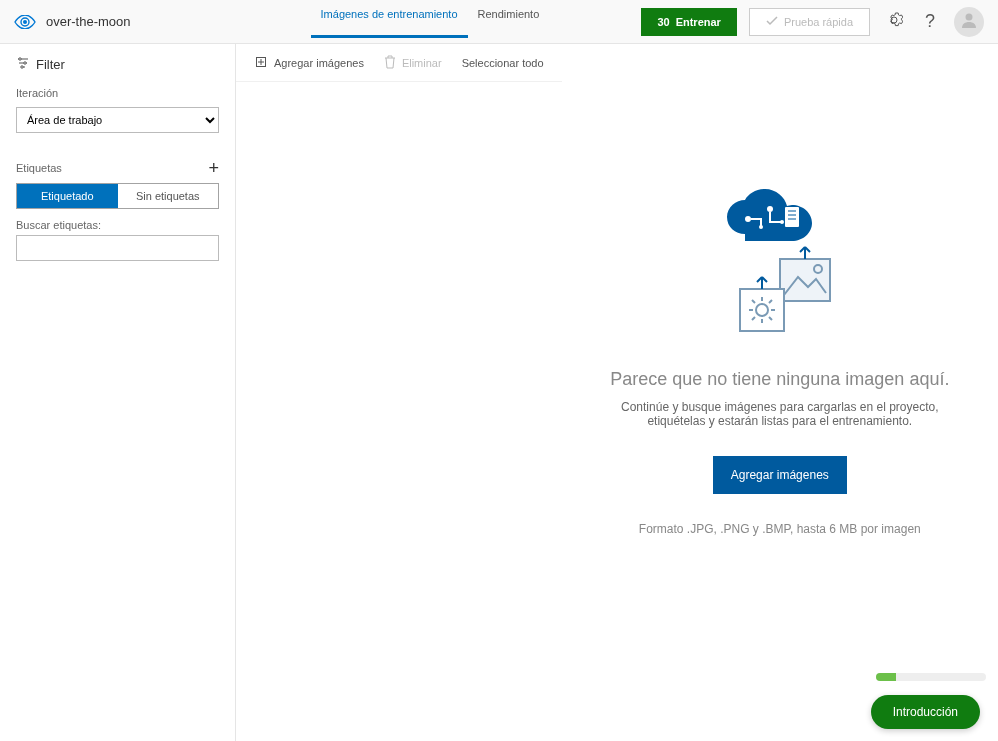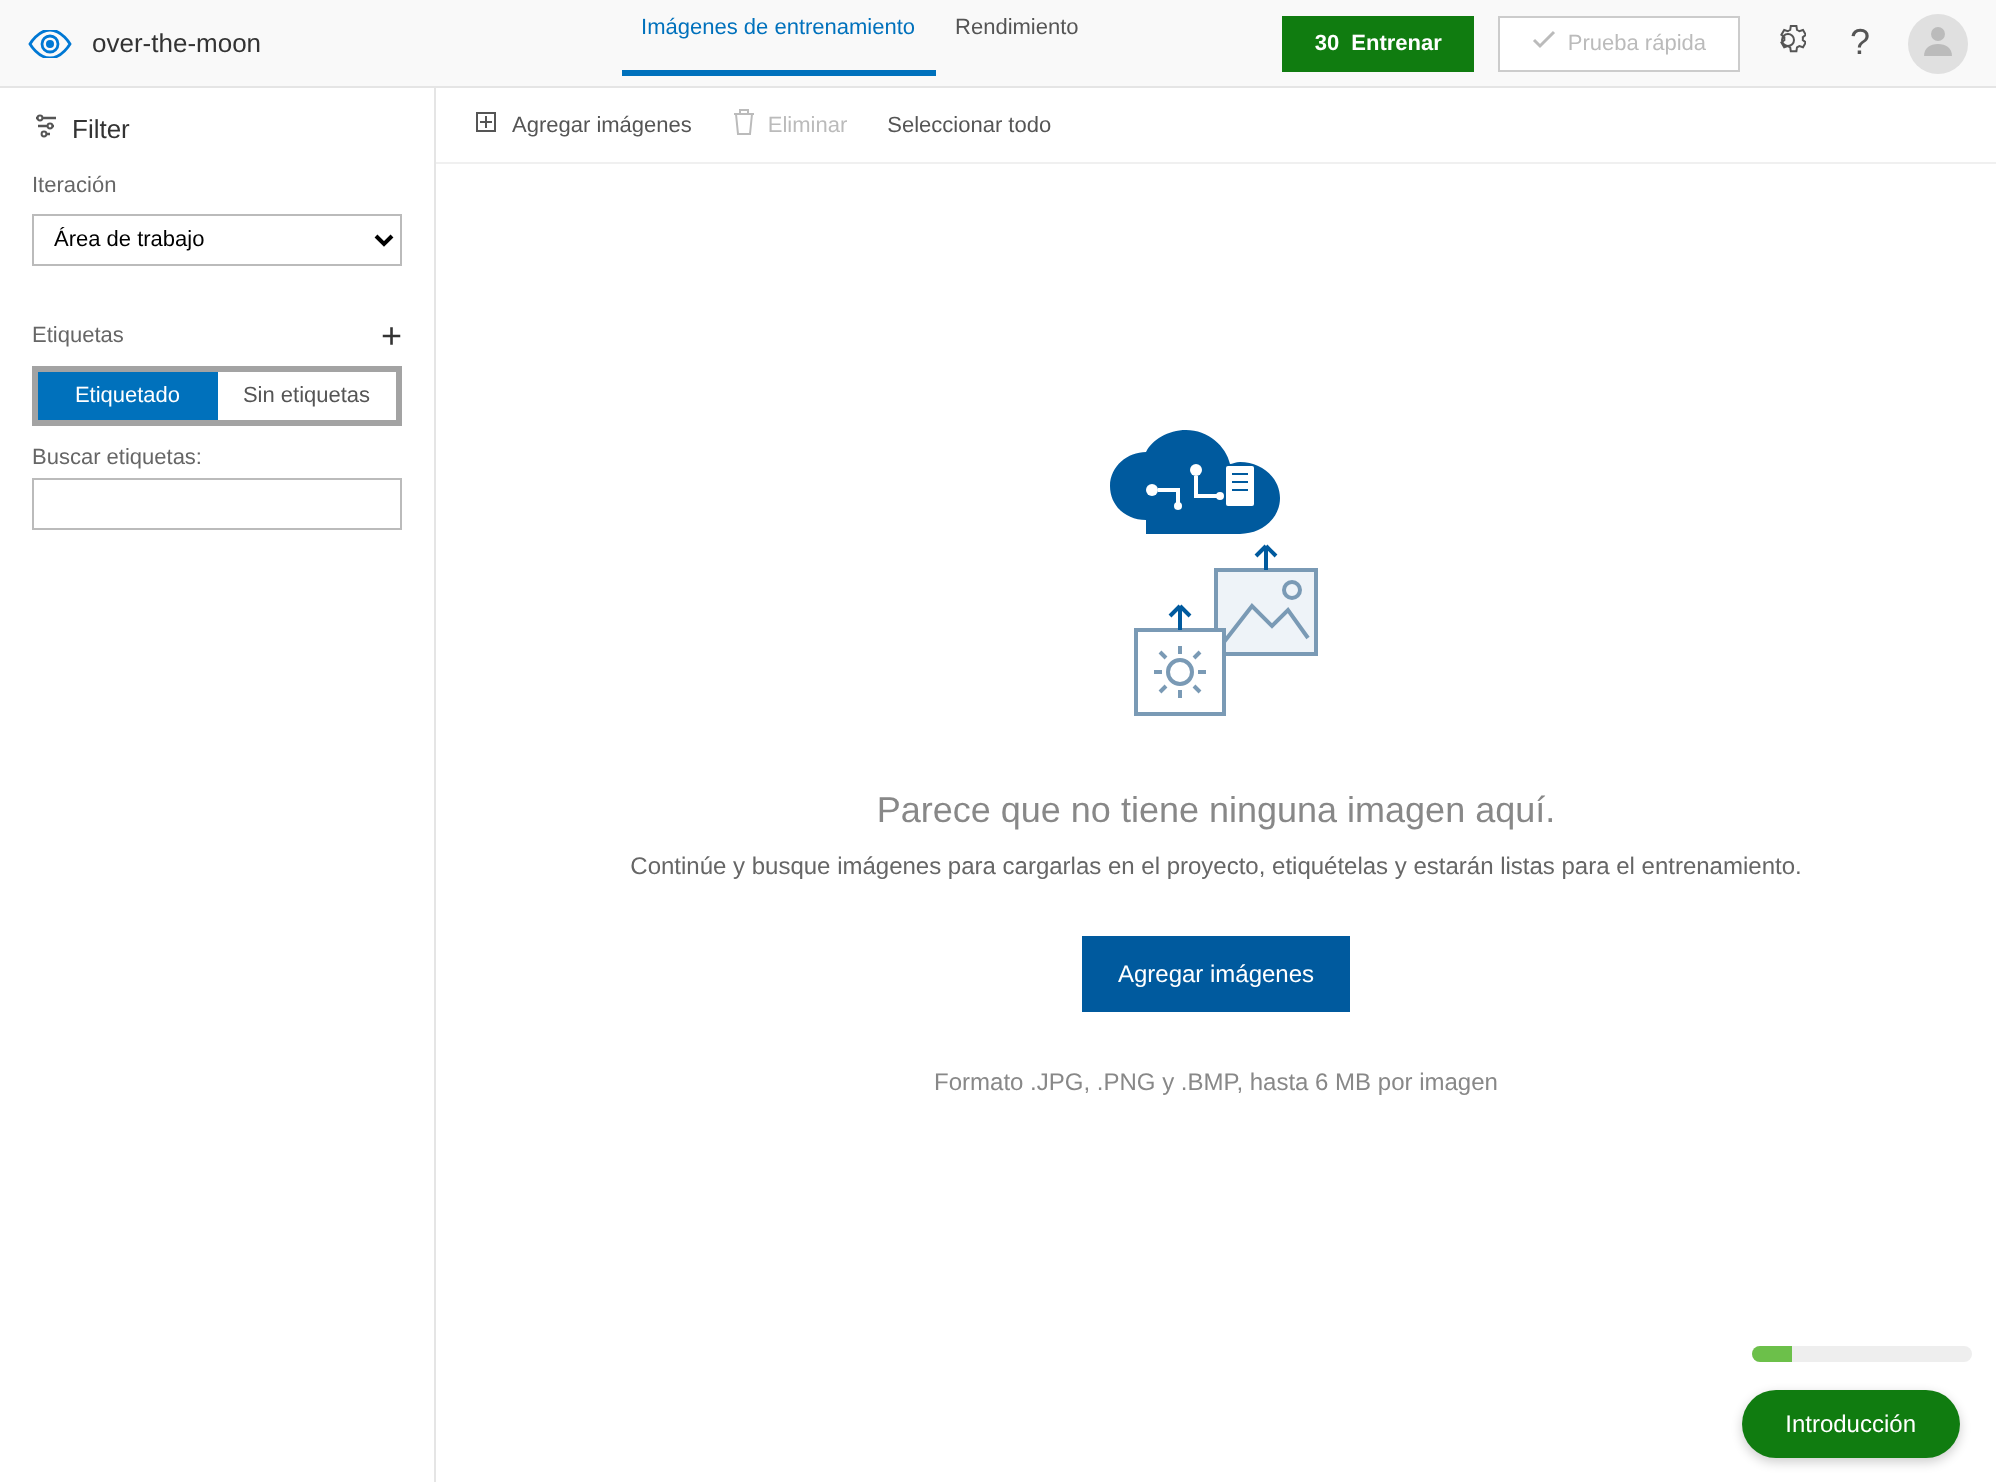--- a/index.html
+++ b/index.html
@@ -13,35 +13,35 @@
     .tab { display: flex; align-items: center; padding: 0 10px; font-size: 11px; color: #555; cursor: pointer; border-bottom: 3px solid transparent; height: 44px; }
     .tab.active { color: #0071bc; border-bottom-color: #0071bc; }
     .header-right { margin-left: auto; display: flex; align-items: center; gap: 12px; }
     .btn-train { background: #107c10; color: #fff; border: none; height: 28px; padding: 0 16px; font-size: 11px; cursor: pointer; display: flex; align-items: center; gap: 6px; font-weight: bold; }
     .btn-quick { background: #fff; border: 1px solid #ccc; color: #bbb; height: 28px; padding: 0 16px; font-size: 11px; cursor: pointer; display: flex; align-items: center; gap: 6px; }
     .icon-btn { width: 24px; height: 24px; display: flex; align-items: center; justify-content: center; cursor: pointer; color: #555; }
     .avatar { width: 30px; height: 30px; border-radius: 50%; background: #e0e0e0; display: flex; align-items: center; justify-content: center; color: #999; }
 
     
     .body-area { display: flex; height: calc(741px - 44px); }
-    .sidebar { width: 218px; border-right: 1px solid #e5e5e5; padding: 12px 16px; background: #fff; }
+    .sidebar { width: 236px; border-right: 1px solid #e5e5e5; padding: 12px 16px; background: #fff; }
     .sidebar .filter-hdr { display: flex; align-items: center; gap: 6px; font-size: 13px; color: #333; margin-bottom: 14px; }
     .sidebar .section-label { font-size: 11px; color: #666; margin-bottom: 8px; margin-top: 6px;}
     .sidebar select { width: 100%; height: 26px; border: 1px solid #bbb; font-size: 11px; padding: 0 6px; background: #fff; margin-bottom: 26px;}
     .tags-hdr { display: flex; align-items: center; justify-content: space-between; font-size: 11px; color: #666; margin-bottom: 6px; }
     .plus-icon { font-size: 18px; color: #333; cursor: pointer; line-height: 1; }
-    .toggle-group { display: flex; border: 3px solid #a3a3a3; margin-bottom: 10px; }
+    .toggle-group { display: flex; border: 1px solid #a3a3a3; margin-bottom: 10px; }
     .toggle-btn { flex: 1; text-align: center; font-size: 11px; padding: 6px 4px; cursor: pointer; background: #fff; color: #555; }
     .toggle-btn.active { background: #0071bc; color: #fff; }
     .showing { font-size: 10px; color: #888; margin-bottom: 14px; }
     .search-label { font-size: 11px; color: #666; margin-bottom: 4px; }
     .search-input { width: 100%; height: 26px; border: 1px solid #bbb; padding: 0 6px; }
 
     
-    .content { flex: 1; display: flex; flex-direction: column; }
+    .content { flex: 1; display: flex; }
     .toolbar { height: 38px; display: flex; align-items: center; gap: 20px; padding: 0 18px; font-size: 11px; border-bottom: 1px solid #f0f0f0; }
     .toolbar-item { display: flex; align-items: center; gap: 6px; color: #555; cursor: pointer; }
     .toolbar-item.disabled { color: #bbb; }
     .toolbar-link { color: #555; cursor: pointer; }
 
     .empty-state { flex: 1; display: flex; flex-direction: column; align-items: center; justify-content: center; text-align: center; padding: 0 40px; margin-top: -60px;}
     .illus { width: 140px; height: 160px; margin-bottom: 20px; }
     .empty-title { font-size: 18px; color: #888; font-weight: 300; margin-bottom: 10px; }
     .empty-sub { font-size: 12px; color: #666; margin-bottom: 28px; }
     .btn-primary { background: #005a9e; color: #fff; border: none; padding: 12px 18px; font-size: 12px; cursor: pointer; margin-bottom: 28px;}

